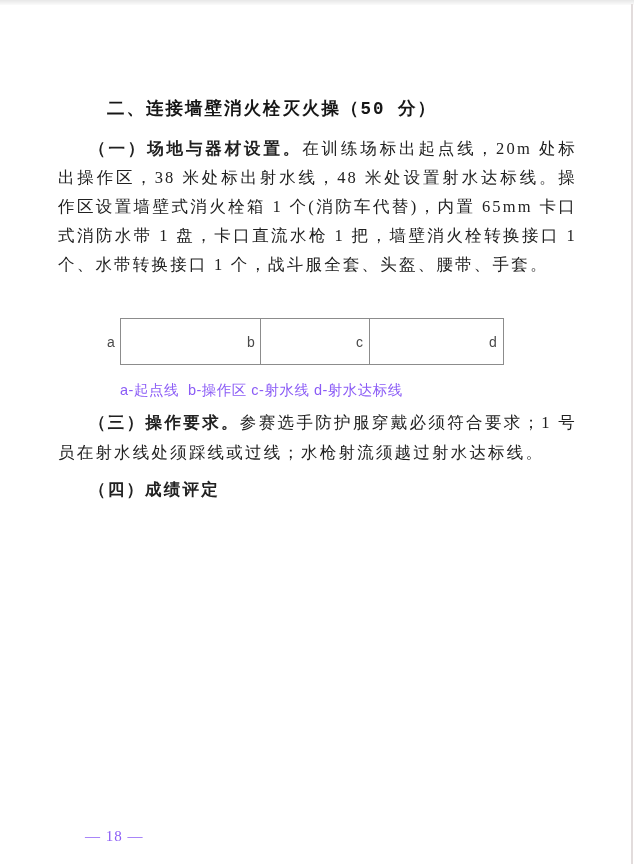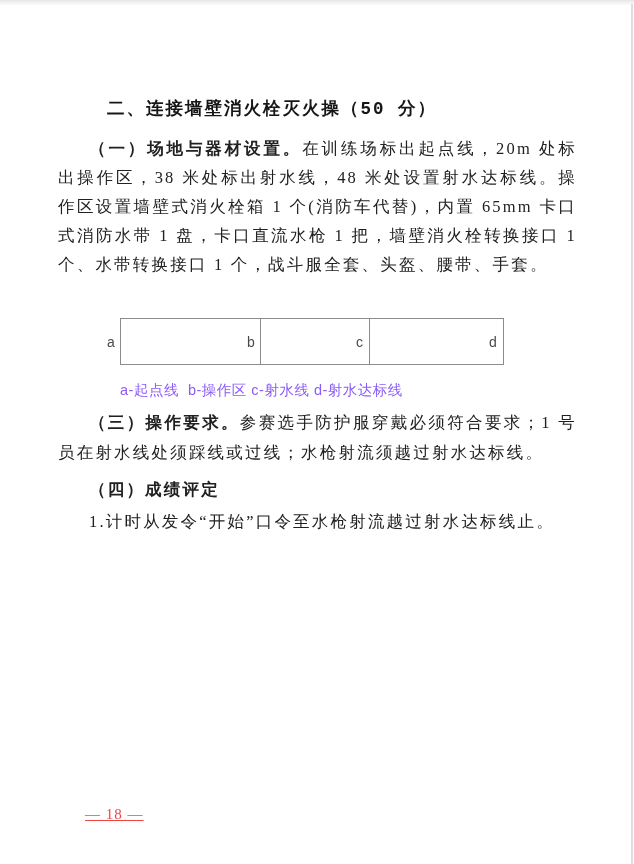--- a/index.html
+++ b/index.html
@@ -103,27 +103,26 @@
     font-family: "Liberation Sans", "DejaVu Sans", sans-serif;
     font-size: 14.5px;
     line-height: 18px;
     letter-spacing: 0.5px;
     color: #8b5cf6;
     white-space: pre-wrap;
   }
   .footer {
     position: absolute;
     left: 85px;
-    top: 804px;
+    top: 826px;
     font-size: 15px;
     line-height: 20px;
     letter-spacing: 1px;
-    color: #ef4444;
+    color: #8b5cf6;
     white-space: pre;
-    text-decoration: underline;
   }
 </style>
 </head>
 <body>
 
 <div class="page">
   <div class="page-top-edge"></div>
   <div class="page-right-edge"></div>
 
   <div class="content">
@@ -142,19 +141,18 @@
         <div class="diagram-divider divider-2"></div>
       </div>
       <div class="diagram-caption">a-起点线  b-操作区 c-射水线 d-射水达标线</div>
     </div>
 
 
     <p class="para para-3"><span class="lead">（三）操作要求。</span><span>参赛选手防护服穿戴必须符合要求；1 号员在射水线处须踩线或过线；水枪射流须越过射水达标线。</span></p>
 
     <p class="para heading-4">（四）成绩评定</p>
 
-    <p class="para item item-1">1.计时从发令“开始”口令至水枪射流越过射水达标线止。</p>
 
 
   </div>
 
   <div class="footer">— 18 —</div>
 </div>
 
 </body></html>

